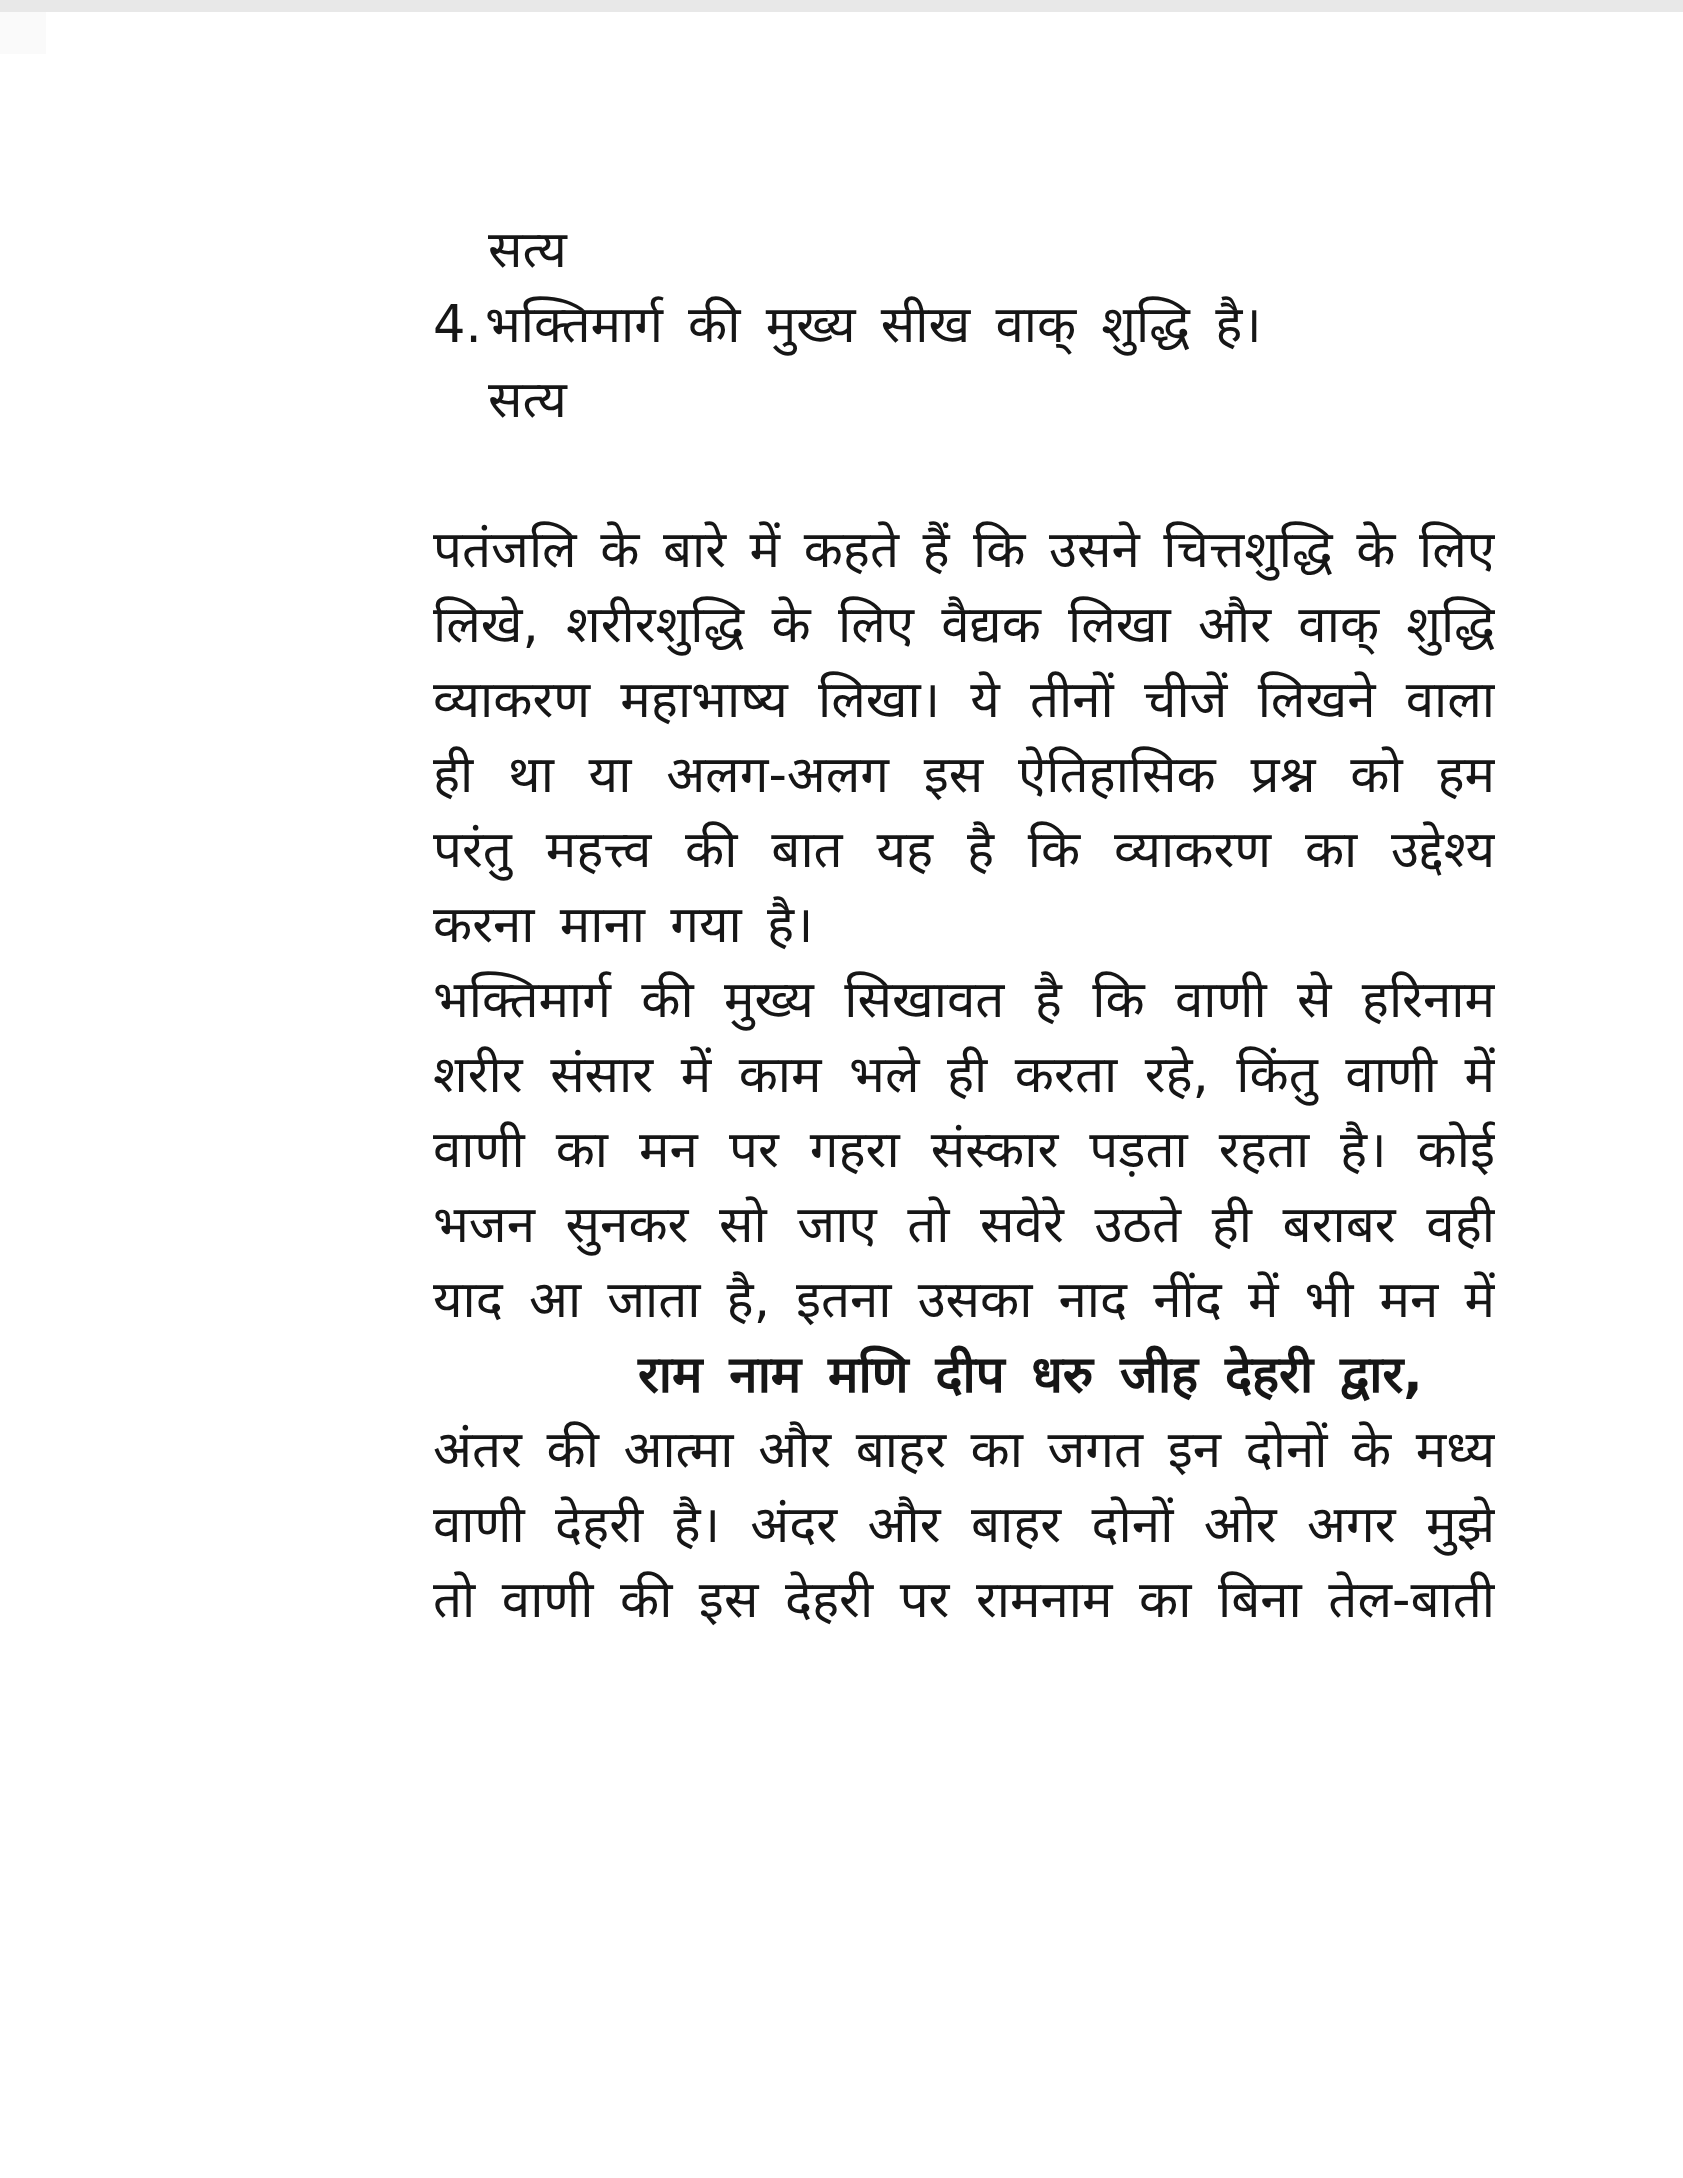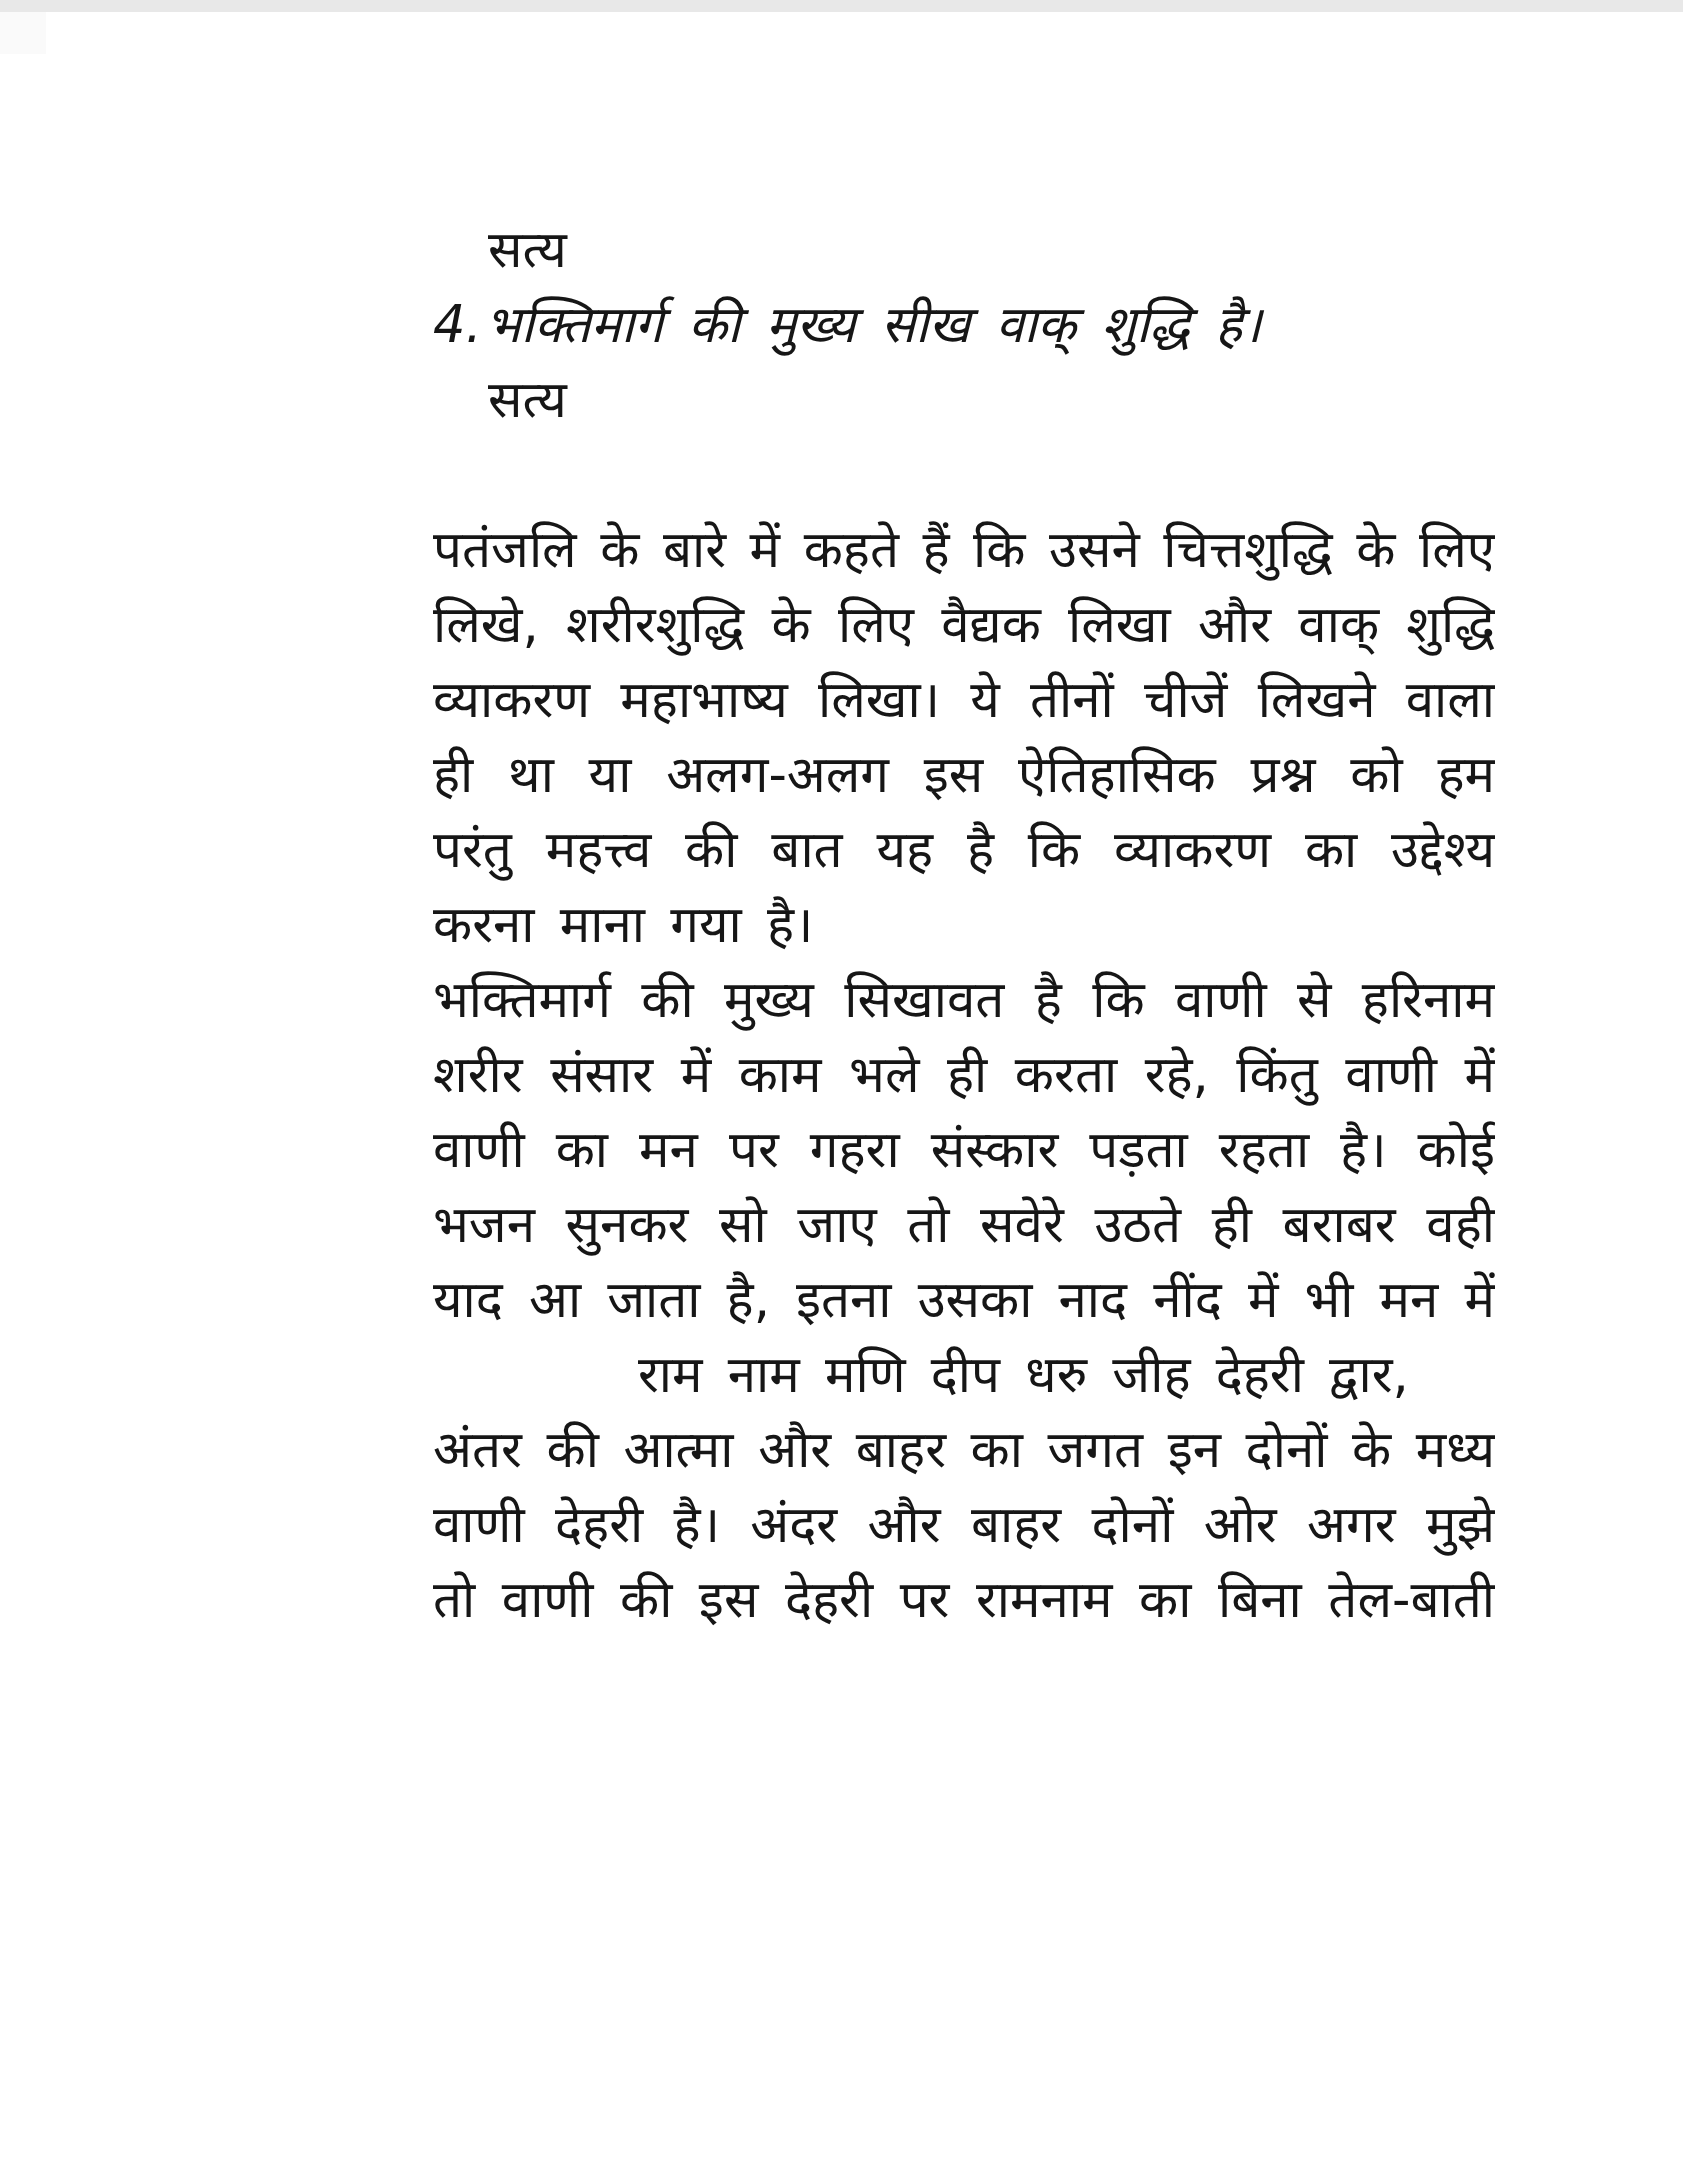--- a/index.html
+++ b/index.html
@@ -27,23 +27,23 @@
     height:75px;
     overflow:hidden;
     word-spacing:6px;
   }
   .j {
     text-align:justify;
     text-align-last:justify;
   }
   .plain { text-align:left; word-spacing:9px; }
   .indent-a { padding-left:55px; }
-  .verse { padding-left:205px; word-spacing:9px; }
+  .verse { padding-left:205px; word-spacing:9px;font-weight:bold; }
   .blank { height:75px; }
-  .q-line { white-space:nowrap;font-style:italic; }
+  .q-line { white-space:nowrap; }
   .num { display:inline-block; width:52px; }
 </style>
 </head>
 <body>
 
 <div class="page">
   <div class="scan-artifact"></div>
 
   <div class="doc">
 

